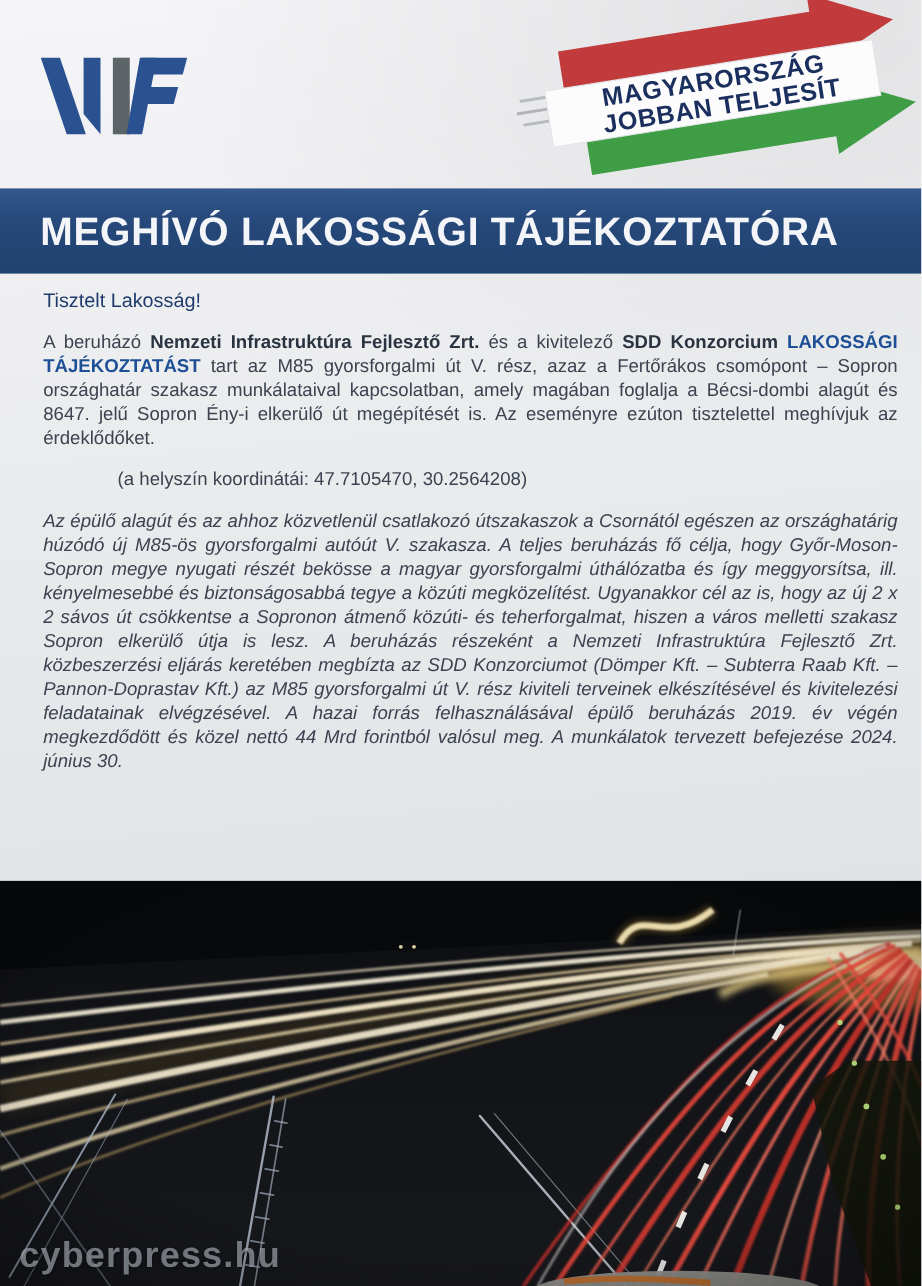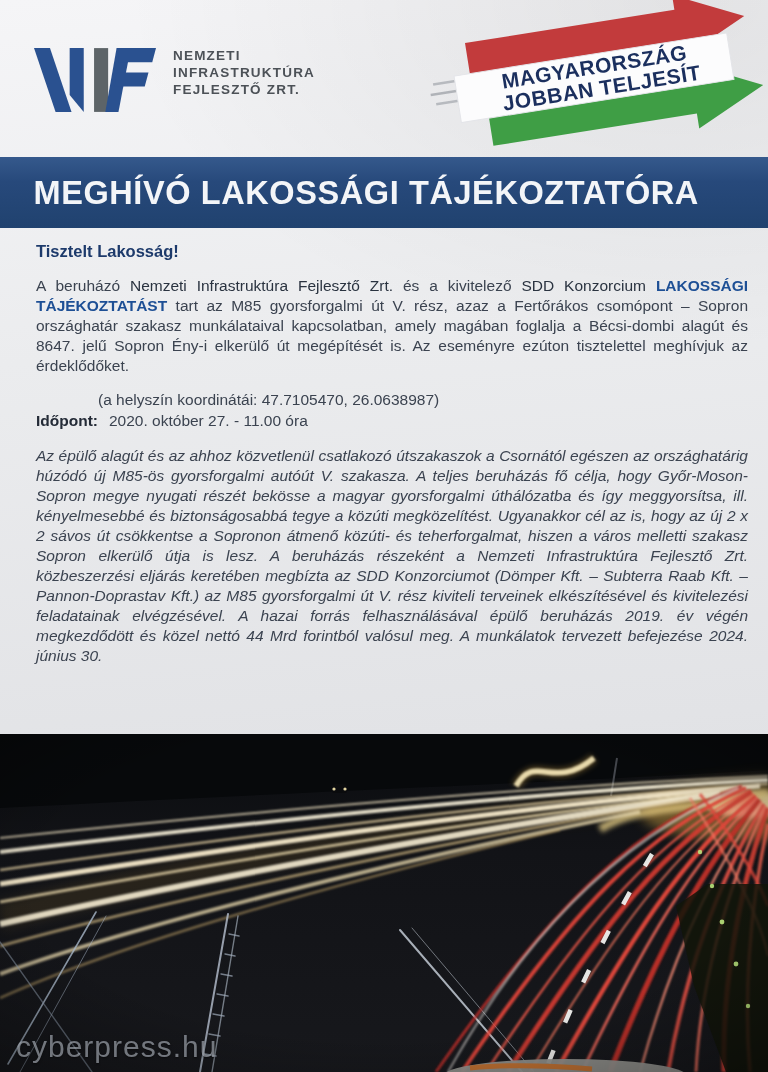--- a/index.html
+++ b/index.html
@@ -20,63 +20,58 @@
     position:absolute;left:0;top:157px;width:768px;height:71px;
     background:linear-gradient(180deg,#35598c 0%,#27497b 35%,#20426f 100%);
     display:flex;align-items:center;
   }
   .title-text{
     color:#f3f5f8;font-size:33px;font-weight:bold;letter-spacing:.6px;
     padding-left:34px;white-space:nowrap;transform:scaleX(.985);transform-origin:left center;
   }
   
   .content{position:absolute;left:36px;top:241px;width:712px;color:#3b4350;font-size:15.5px;line-height:20px;}
-  .greeting{font-weight:bold;color:#1d3a6b;font-size:16.5px;margin:0 0 15px 0;}
+  .greeting{font-weight:normal;color:#1d3a6b;font-size:16.5px;margin:0 0 15px 0;}
   .intro{margin:0 0 13px 0;text-align:justify;}
-  .seg-bold{font-weight:normal;color:#2a3340;}
+  .seg-bold{font-weight:bold;color:#2a3340;}
   .seg-bold-blue{font-weight:bold;color:#1d4f95;}
   .details{margin:0 0 15px 0;}
   .detail-line{display:flex;line-height:21px;}
   .detail-label{font-weight:bold;color:#242b37;flex:0 0 auto;padding-right:11px;}
   .detail-value{color:#3b4350;}
   .helyszin{letter-spacing:3.1px;word-spacing:2px;white-space:nowrap;}
   .detail-note{line-height:21px;}
   .note-a{padding-left:62px;}
   .note-b{padding-left:96px;}
   .body-par{margin:0;text-align:justify;font-style:italic;}
   
   .photo{position:absolute;left:0;bottom:0;width:768px;height:338px;}
   .photo svg{display:block;}
   .watermark{
     position:absolute;left:16px;bottom:8px;
-    font-size:30px;font-weight:normal;letter-spacing:1px;
+    font-size:30px;font-weight:bold;letter-spacing:1px;
     color:rgba(190,196,206,.58);text-shadow:0 1px 2px rgba(0,0,0,.5);
   }
 </style>
 </head>
 <body>
 
 <div class="page">
 
   <div class="logo-row">
     <span>
       <svg width="122" height="80" viewBox="0 0 130 80" aria-hidden="true">
         <polygon points="0,6 17,6 40,74 23,74" fill="#2a5190"></polygon>
         <polygon points="38,6 53,6 53,74 38,56" fill="#2a5190"></polygon>
         <rect x="64" y="6" width="15" height="68" fill="#5d6468"></rect>
         <polygon points="88,6 103,6 90,74 76,74" fill="#2a5190"></polygon>
         <polygon points="90,6 130,6 126,21 90,21" fill="#2a5190"></polygon>
         <polygon points="88,32 122,32 118,47 86,47" fill="#2a5190"></polygon>
       </svg>
     </span>
-    <div class="nif-company">
-      <div>NEMZETI</div>
-      <div>INFRASTRUKTÚRA</div>
-      <div>FEJLESZTŐ ZRT.</div>
-    </div>
   </div>
 
   <div class="banner">
     <svg width="348" height="165" viewBox="0 0 348 165">
       <g transform="rotate(-9 174 85)">
         <line x1="6" y1="66" x2="32" y2="66" stroke="#b7babf" stroke-width="2.5"></line>
         <line x1="2" y1="76" x2="28" y2="76" stroke="#b0b3b8" stroke-width="2.5"></line>
         <line x1="6" y1="86" x2="32" y2="86" stroke="#b7babf" stroke-width="2.5"></line>
         <polygon points="44,30 256,30 256,15 324,47 256,79 256,64 44,64" fill="#c23b3c"></polygon>
         <polygon points="56,100 262,100 262,85 332,118 262,151 262,136 56,136" fill="#3f9e45"></polygon>
@@ -93,30 +88,24 @@
 
   <div class="content">
 
     <p class="greeting">Tisztelt Lakosság!</p>
 
     <p class="intro"><span>A beruházó </span><span class="seg-bold">Nemzeti Infrastruktúra Fejlesztő Zrt.</span><span> és a kivitelező </span><span class="seg-bold">SDD Konzorcium</span><span> </span><span class="seg-bold-blue">LAKOSSÁGI TÁJÉKOZTATÁST</span><span> tart az M85 gyorsforgalmi út V. rész, azaz a Fertőrákos csomópont – Sopron országhatár szakasz munkálataival kapcsolatban, amely magában foglalja a Bécsi-dombi alagút és 8647. jelű Sopron Ény-i elkerülő út megépítését is. Az eseményre ezúton tisztelettel meghívjuk az érdeklődőket.</span></p>
 
     <div class="details">
 
       <div>
-        <div class="detail-note note-a">(a helyszín koordinátái: 47.7105470, 26.0638987)</div>
+        <div class="detail-note note-a">(a helyszín koordinátái: 47.7105470, 30.2564208)</div>
       </div>
 
 
-      <div>
-        <div class="detail-line">
-          <span class="detail-label">Időpont:</span>
-          <span class="detail-value">2020. október 27. - 11.00 óra</span>
-        </div>
-      </div>
 
     </div>
 
     <p class="body-par">Az épülő alagút és az ahhoz közvetlenül csatlakozó útszakaszok a Csornától egészen az országhatárig húzódó új M85-ös gyorsforgalmi autóút V. szakasza. A teljes beruházás fő célja, hogy Győr-Moson-Sopron megye nyugati részét bekösse a magyar gyorsforgalmi úthálózatba és így meggyorsítsa, ill. kényelmesebbé és biztonságosabbá tegye a közúti megközelítést. Ugyanakkor cél az is, hogy az új 2 x 2 sávos út csökkentse a Sopronon átmenő közúti- és teherforgalmat, hiszen a város melletti szakasz Sopron elkerülő útja is lesz. A beruházás részeként a Nemzeti Infrastruktúra Fejlesztő Zrt. közbeszerzési eljárás keretében megbízta az SDD Konzorciumot (Dömper Kft. – Subterra Raab Kft. – Pannon-Doprastav Kft.) az M85 gyorsforgalmi út V. rész kiviteli terveinek elkészítésével és kivitelezési feladatainak elvégzésével. A hazai forrás felhasználásával épülő beruházás 2019. év végén megkezdődött és közel nettó 44 Mrd forintból valósul meg. A munkálatok tervezett befejezése 2024. június 30.</p>
   </div>
 
   <div class="photo">
     <svg width="768" height="338" viewBox="0 0 768 338">
       <defs>
         <linearGradient id="bgGrad" x1="0" y1="0" x2="0" y2="1">

